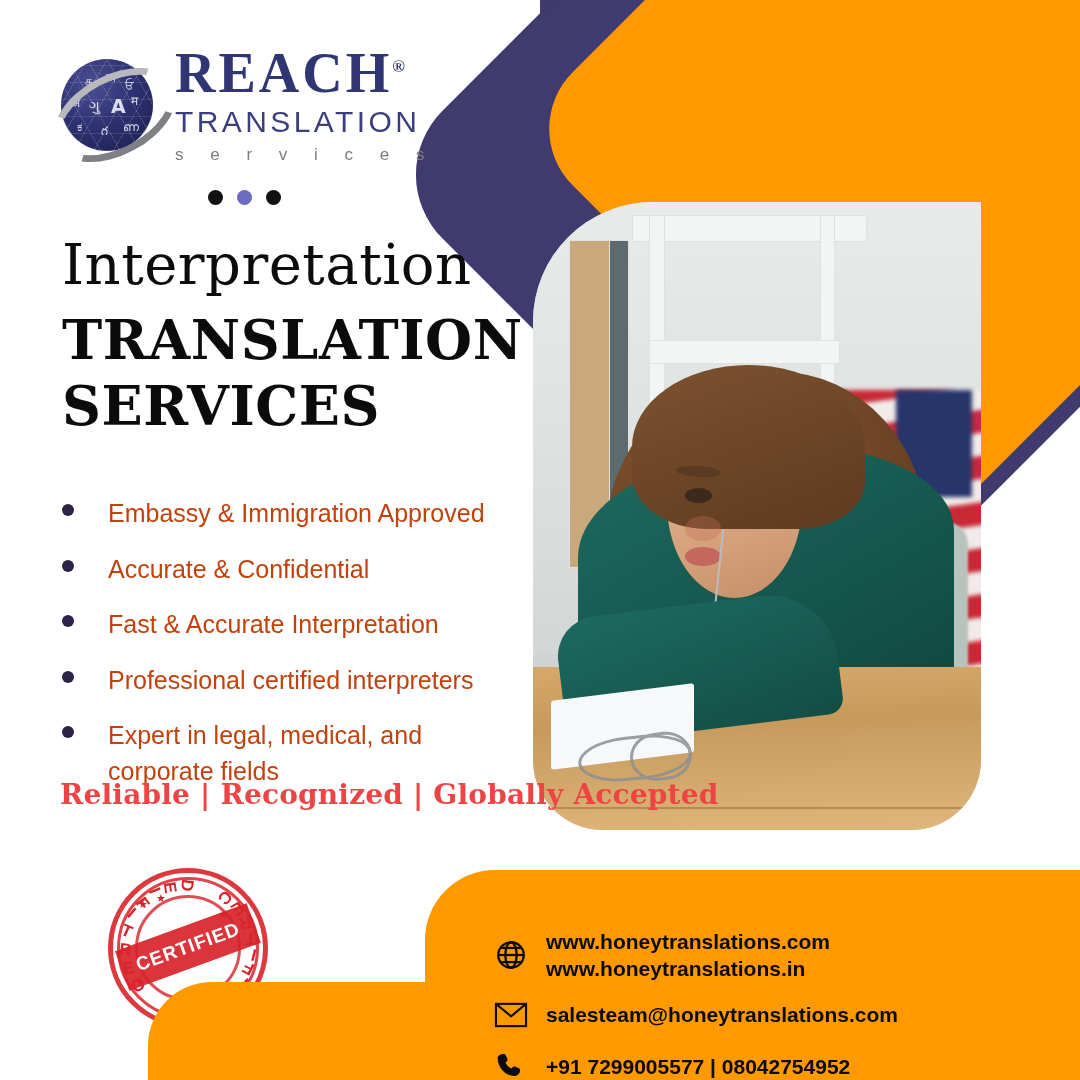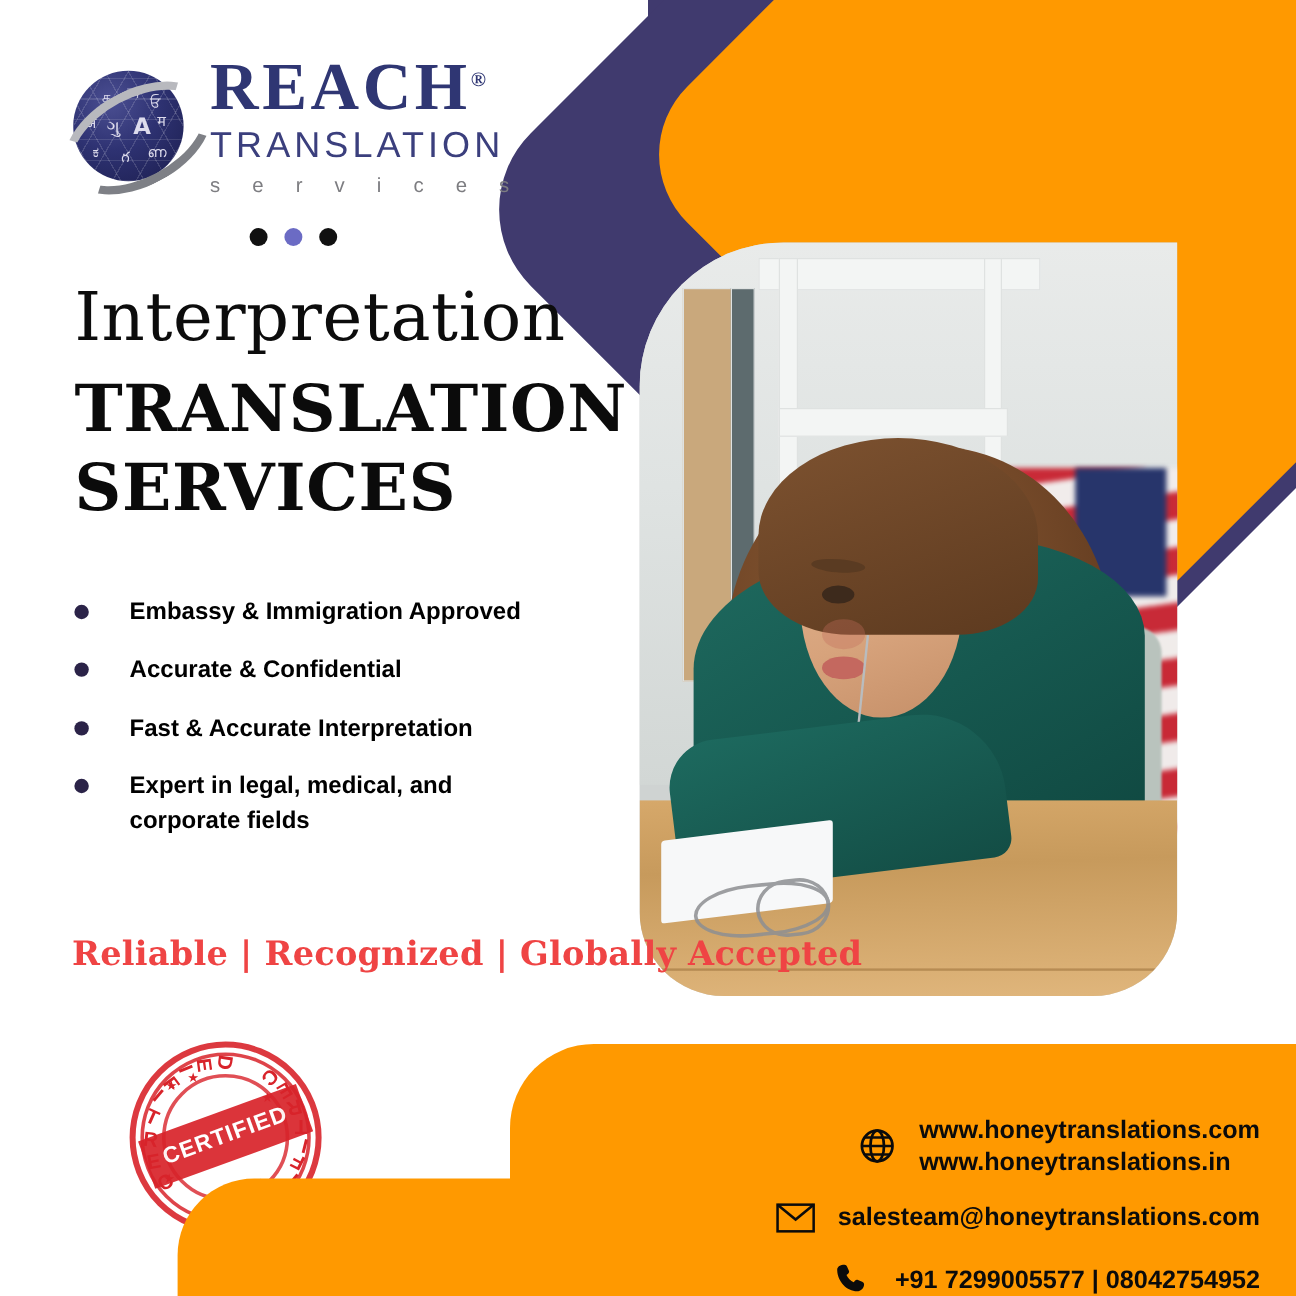--- a/index.html
+++ b/index.html
@@ -129,22 +129,22 @@
     letter-spacing:.5px;}
   #heading-main{position:absolute;left:62px;top:308px;width:470px;
     font-family:"DejaVu Serif",serif;font-weight:700;font-size:54px;line-height:1.22;
     color:#0b0b0b;letter-spacing:.6px;}
 
   
   #bullets{position:absolute;left:56px;top:496px;width:470px;}
   .bullet-row{display:flex;align-items:flex-start;margin-bottom:20px;}
   .bullet-dot{flex:0 0 auto;width:12px;height:12px;border-radius:50%;
     background:#2B2348;margin:8px 34px 0 6px;}
-  .bullet-text{font-family:"Liberation Sans",sans-serif;font-weight:700;font-size:20px;
-    line-height:1.42;color:#000000;}
+  .bullet-text{font-family:"Liberation Sans",sans-serif;font-weight:400;font-size:25px;
+    line-height:1.42;color:#c2410c;}
 
   #tagline{position:absolute;left:60px;top:778px;
     font-family:"DejaVu Serif",serif;font-weight:700;font-size:28px;color:#ef4444;
     letter-spacing:.2px;}
 
   
   #stamp{position:absolute;left:108px;top:868px;width:160px;height:160px;}
   #stamp .outer{position:absolute;inset:0;border-radius:50%;border:5px solid #d8232a;
     opacity:.9;}
   #stamp .mid{position:absolute;left:9px;top:9px;right:9px;bottom:9px;border-radius:50%;
@@ -163,21 +163,21 @@
 
   
   #contact-panel{position:absolute;left:425px;top:870px;width:655px;height:210px;
     background:#FF9900;border-radius:70px 0 0 0;}
   #contact-foot{position:absolute;left:148px;top:982px;width:400px;height:98px;
     background:#FF9900;border-radius:64px 0 0 0;}
   #reach-title{position:absolute;left:425px;top:882px;width:545px;text-align:center;
     font-family:"DejaVu Serif",serif;font-weight:700;font-size:30px;color:#0b0b0b;
     letter-spacing:.4px;}
   #contact-rows{position:absolute;left:490px;top:928px;width:560px;}
-  .contact-row{display:flex;align-items:center;margin-bottom:12px;justify-content:flex-end;}
+  .contact-row{display:flex;align-items:center;margin-bottom:12px;}
   .contact-icon{flex:0 0 auto;width:42px;height:40px;display:flex;align-items:center;
     justify-content:center;margin-right:14px;}
   .contact-text{font-family:"Liberation Sans",sans-serif;font-weight:700;font-size:21px;
     color:#0b0b0b;line-height:1.3;}
   .contact-text .l2{display:block;}
 </style>
 </head>
 <body>
 
 <div id="flyer">
@@ -263,20 +263,24 @@
     <div class="bullet-row">
       <span class="bullet-dot"></span>
       <span class="bullet-text">Accurate &amp; Confidential</span>
     </div>
     <div class="bullet-row">
       <span class="bullet-dot"></span>
       <span class="bullet-text">Fast &amp; Accurate Interpretation</span>
     </div>
     <div class="bullet-row">
       <span class="bullet-dot"></span>
+      <span class="bullet-text">Professional certified interpreters</span>
+    </div>
+    <div class="bullet-row">
+      <span class="bullet-dot"></span>
       <span class="bullet-text" style="max-width:350px;">Expert in legal, medical, and corporate fields</span>
     </div>
   </div>
 
   <div id="tagline">Reliable  |  Recognized  |  Globally Accepted</div>
 
   <div id="stamp">
     <div class="outer"></div>
     <div class="mid"></div>
     <div class="inner"></div>

